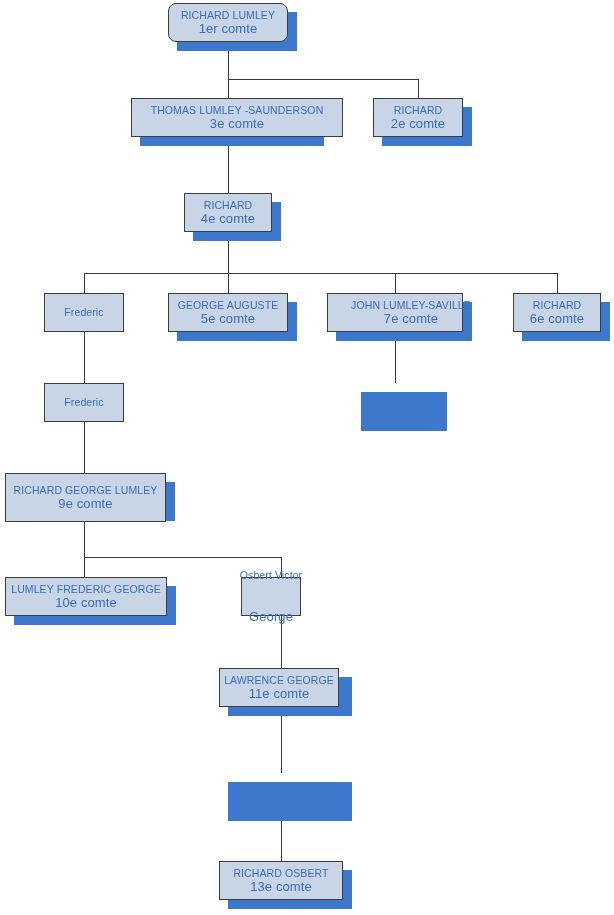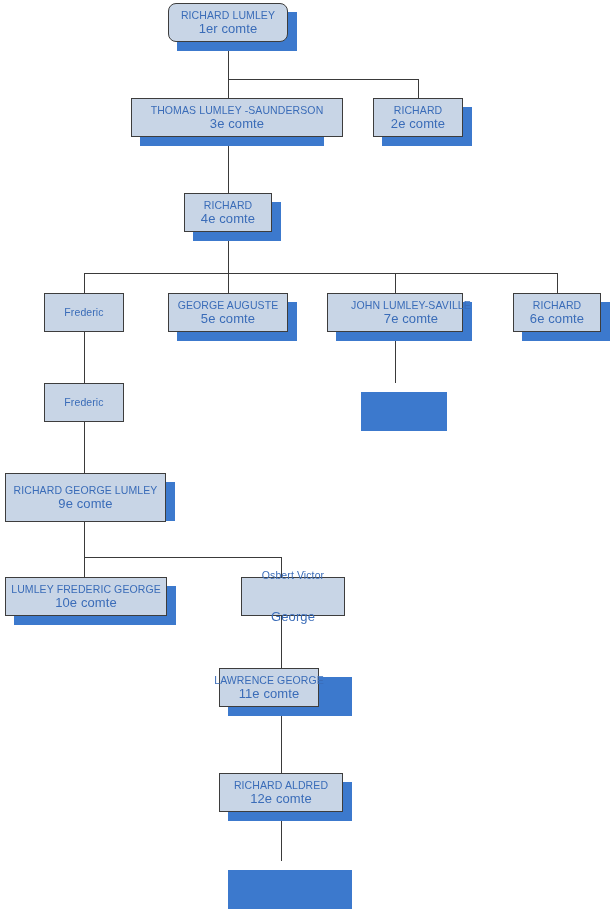--- a/index.html
+++ b/index.html
@@ -132,25 +132,25 @@
       <div class="l1">Frederic</div>
     </div>
     <div class="node two-line" style="left: 5px; top: 473px; width: 161px; height: 49px; background: rgb(200, 213, 230); border-color: rgb(61, 61, 61); color: rgb(58, 108, 184);">
       <div class="l1">RICHARD GEORGE LUMLEY</div>
       <div class="l2">9e comte</div>
     </div>
     <div class="node two-line" style="left: 5px; top: 577px; width: 162px; height: 39px; background: rgb(200, 213, 230); border-color: rgb(61, 61, 61); color: rgb(58, 108, 184);">
       <div class="l1">LUMLEY FREDERIC GEORGE</div>
       <div class="l2">10e comte</div>
     </div>
-    <div class="node two-line" style="left: 241px; top: 577px; width: 104px; height: 39px; background: rgb(200, 213, 230); border-color: rgb(61, 61, 61); color: rgb(58, 108, 184); gap: 28px;">
+    <div class="node two-line" style="left: 241px; top: 577px; width: 60px; height: 39px; background: rgb(200, 213, 230); border-color: rgb(61, 61, 61); color: rgb(58, 108, 184); gap: 28px;">
       <div class="l1">Osbert Victor</div>
       <div class="l2">George</div>
     </div>
-    <div class="node two-line" style="left: 219px; top: 668px; width: 100px; height: 39px; background: rgb(200, 213, 230); border-color: rgb(61, 61, 61); color: rgb(58, 108, 184);">
+    <div class="node two-line" style="left: 219px; top: 668px; width: 120px; height: 39px; background: rgb(200, 213, 230); border-color: rgb(61, 61, 61); color: rgb(58, 108, 184);">
       <div class="l1">LAWRENCE GEORGE</div>
       <div class="l2">11e comte</div>
     </div>
-    <div class="node two-line" style="left: 219px; top: 773px; width: 124px; height: 39px; background: rgb(200, 213, 230); border-color: rgb(61, 61, 61); color: rgb(58, 108, 184);">
-      <div class="l1">RICHARD ALDRED</div>
-      <div class="l2">12e comte</div>
+    <div class="node two-line" style="left: 219px; top: 861px; width: 124px; height: 39px; background: rgb(200, 213, 230); border-color: rgb(61, 61, 61); color: rgb(58, 108, 184);">
+      <div class="l1">RICHARD OSBERT</div>
+      <div class="l2">13e comte</div>
     </div>
   </div>
 
 </body></html>

